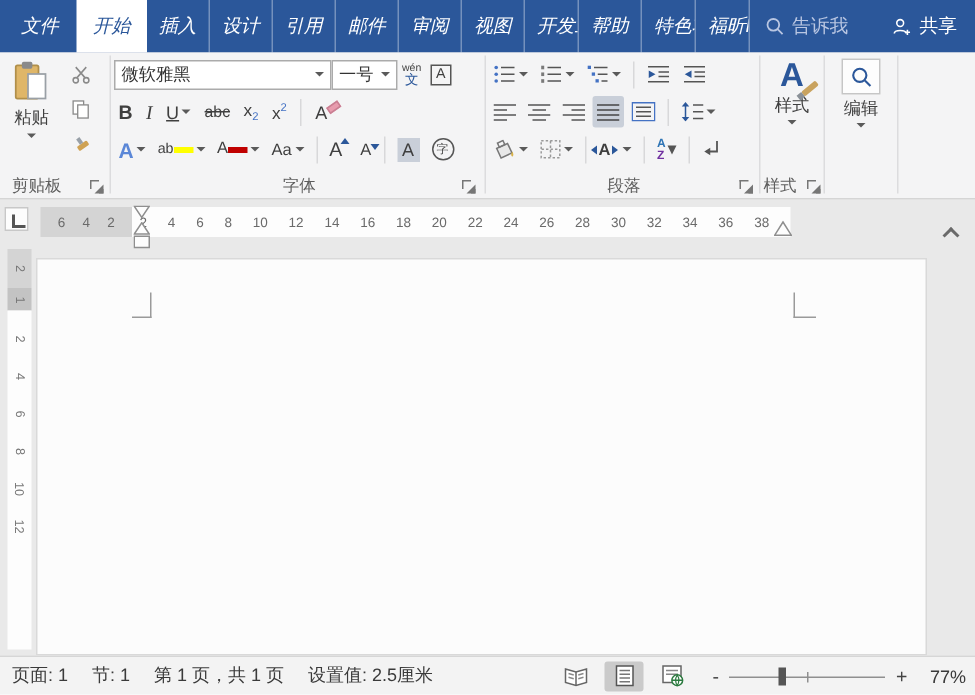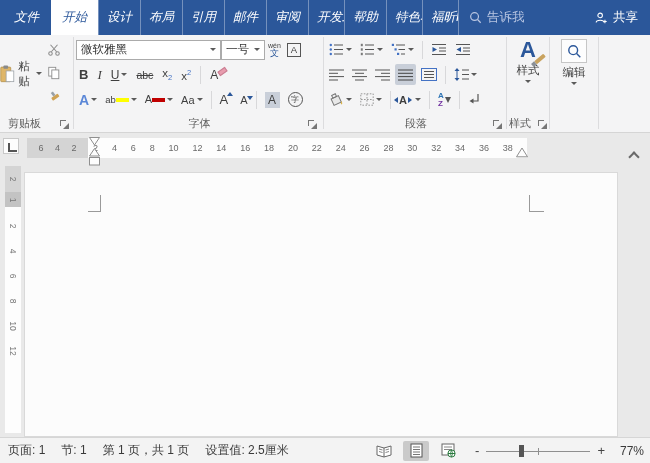--- a/index.html
+++ b/index.html
@@ -26,21 +26,21 @@
   .launcher::before { content:""; position:absolute; left:0; top:0; width:5px; height:5px; border-left:1px solid #767676; border-top:1px solid #767676; }
   .launcher::after { content:""; position:absolute; right:0; bottom:0; width:0; height:0; border-top:3px solid transparent; border-left:3px solid transparent; border-bottom:3px solid #767676; border-right:3px solid #767676; }
   .chevron-up { position:absolute; left:630px; top:118px; width:8px; height:8px; border-left:2px solid #6a6a6a; border-top:2px solid #6a6a6a; transform:rotate(45deg); }
   .dd { width:0; height:0; border-left:3px solid transparent; border-right:3px solid transparent; border-top:3.5px solid #5a5a5a; flex:none; }
   .btn { display:flex; align-items:center; justify-content:center; gap:2px; height:21px; padding:0 3px; border-radius:2px; }
   .btn.on { background:#c9cfd9; }
   .rrow { display:flex; align-items:center; }
   .minisep { width:1px; height:18px; background:#d8d8da; margin:0 3px; }
 
   
-  .paste-btn { width:42px; height:72px; display:flex; flex-direction:row; align-items:center; justify-content:flex-start; padding-top:5px; gap:3px; }
+  .paste-btn { width:42px; height:72px; display:flex; flex-direction:column; align-items:center; justify-content:flex-start; padding-top:5px; gap:3px; }
   .clip-col { display:flex; flex-direction:column; gap:2px; padding-top:4px; }
   .clip-col .btn { width:24px; }
 
   
   .combo { background:#fff; border:1px solid #ababab; height:20px; display:flex; align-items:center; padding:0 4px; font-size:11.5px; color:#333; }
   .combo .dd { margin-left:auto; }
   .ic-b { font-weight:bold; font-size:13px; }
   .ic-i { font-style:italic; font-family:"Liberation Serif","DejaVu Serif",serif; font-size:13px; }
   .ic-u { text-decoration:underline; font-size:12px; }
   .ic-abc { text-decoration:line-through; font-size:10.5px; }
@@ -117,25 +117,26 @@
   .zpct { width:32px; text-align:right; }
 </style>
 </head>
 <body>
 
 <div class="app">
 
   <header class="tabbar">
     <div class="tab file">文件</div>
     <div class="tab active">开始</div>
+    <div class="tab">插入</div>
     <div class="tab sep">设计</div>
-    <div class="tab sep">布局</div>
     <div class="tab sep">引用</div>
     <div class="tab sep">邮件</div>
     <div class="tab sep">审阅</div>
+    <div class="tab sep">视图</div>
     <div class="tab sep trunc">开发工</div>
     <div class="tab sep">帮助</div>
     <div class="tab sep trunc">特色功</div>
     <div class="tab sep trunc">福昕P</div>
     <div class="tellme">
       <svg width="13" height="13" viewBox="0 0 14 14">
           <circle cx="6" cy="6" r="4.2" fill="none" stroke="#b9c6e2" stroke-width="1.3"></circle>
           <line x1="9.2" y1="9.2" x2="12.6" y2="12.6" stroke="#b9c6e2" stroke-width="1.3"></line>
         </svg>
       <span>告诉我</span>

